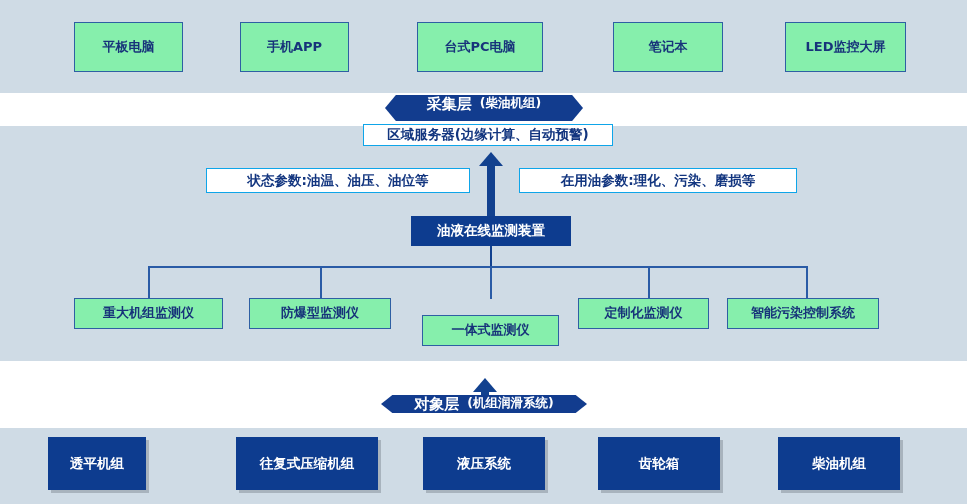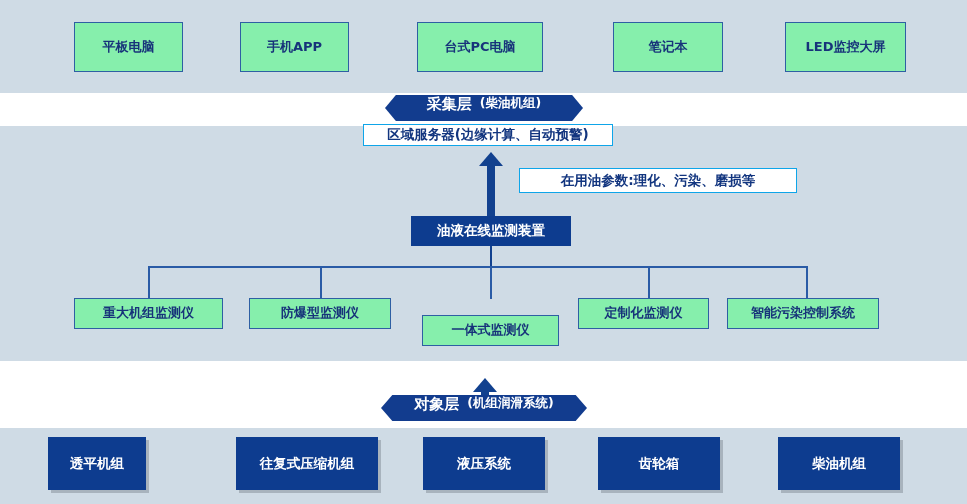--- a/index.html
+++ b/index.html
@@ -133,20 +133,21 @@
   <div class="box box-outline" style="left:613px; top:22px; width:110px; height:50px;">笔记本</div>
   <div class="box box-outline" style="left:785px; top:22px; width:121px; height:50px;">LED监控大屏</div>
 
   <div class="hex" style="left:385px; top:95px; width:198px; height:26px;">
     <span>采集层</span>
       <span class="sub">(柴油机组)</span>
   </div>
 
   <div class="box box-plain" style="left:363px; top:124px; width:250px; height:22px;">区域服务器(边缘计算、自动预警)</div>
 
+  <div class="box box-plain" style="left:206px; top:168px; width:264px; height:25px;">状态参数:油温、油压、油位等</div>
   <div class="box box-plain" style="left:519px; top:168px; width:278px; height:25px;">在用油参数:理化、污染、磨损等</div>
 
   <div class="arrow-up" style="left:479px; top:152px; width:24px; height:65px;">
     <div class="shaft" style="left:8px; top:12px; width:8px; height:53px;"></div>
     <div class="head" style="left:0px; top:0px;
          border-left:12px solid transparent; border-right:12px solid transparent;
          border-bottom:14px solid #12418f;"></div>
   </div>
 
   <div class="box box-solid" style="left:411px; top:216px; width:160px; height:30px;">油液在线监测装置</div>
@@ -167,21 +168,21 @@
   <div class="box box-outline" style="left:578px; top:298px; width:131px; height:31px;">定制化监测仪</div>
   <div class="box box-outline" style="left:727px; top:298px; width:152px; height:31px;">智能污染控制系统</div>
 
   <div class="arrow-up" style="left:473px; top:378px; width:24px; height:34px;">
     <div class="shaft" style="left:8px; top:12px; width:8px; height:22px;"></div>
     <div class="head" style="left:0px; top:0px;
          border-left:12px solid transparent; border-right:12px solid transparent;
          border-bottom:14px solid #12418f;"></div>
   </div>
 
-  <div class="hex" style="left:381px; top:395px; width:206px; height:26px;">
+  <div class="hex" style="left:381px; top:395px; width:206px; height:18px;">
     <span>对象层</span>
       <span class="sub"> (机组润滑系统)</span>
   </div>
 
   <div class="box box-solid shadowed" style="left:48px;  top:437px; width:98px; height:53px;">透平机组</div>
   <div class="box box-solid shadowed" style="left:236px; top:437px; width:142px; height:53px;text-align:center;">往复式压缩机组</div>
   <div class="box box-solid shadowed" style="left:423px; top:437px; width:122px; height:53px;">液压系统</div>
   <div class="box box-solid shadowed" style="left:598px; top:437px; width:122px; height:53px;">齿轮箱</div>
   <div class="box box-solid shadowed" style="left:778px; top:437px; width:122px; height:53px;">柴油机组</div>
 

